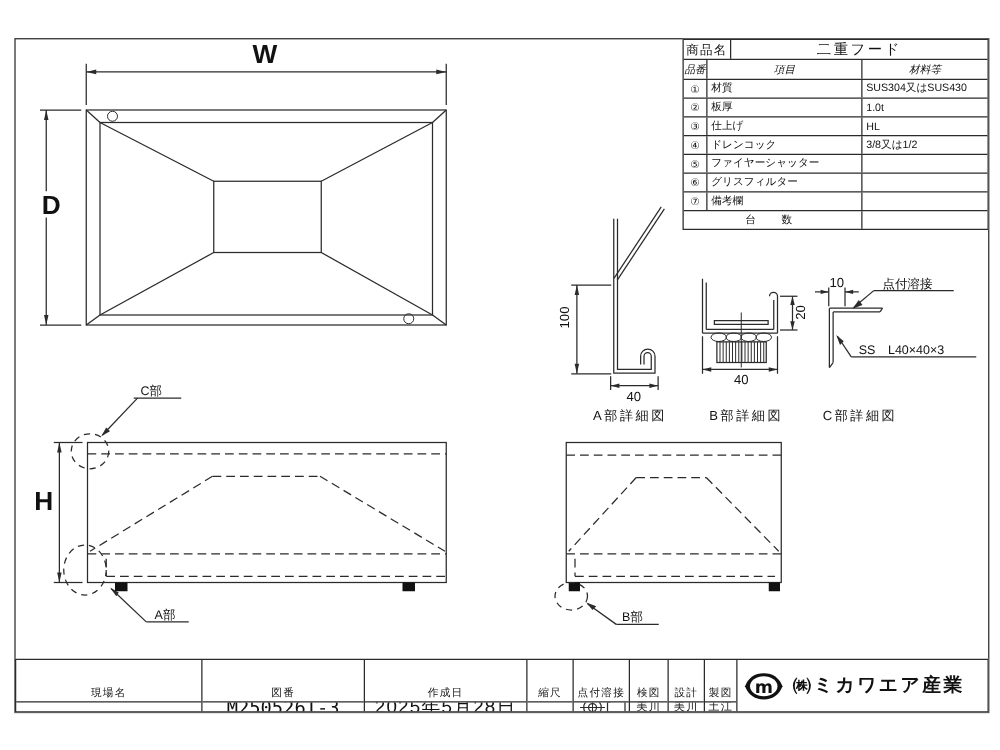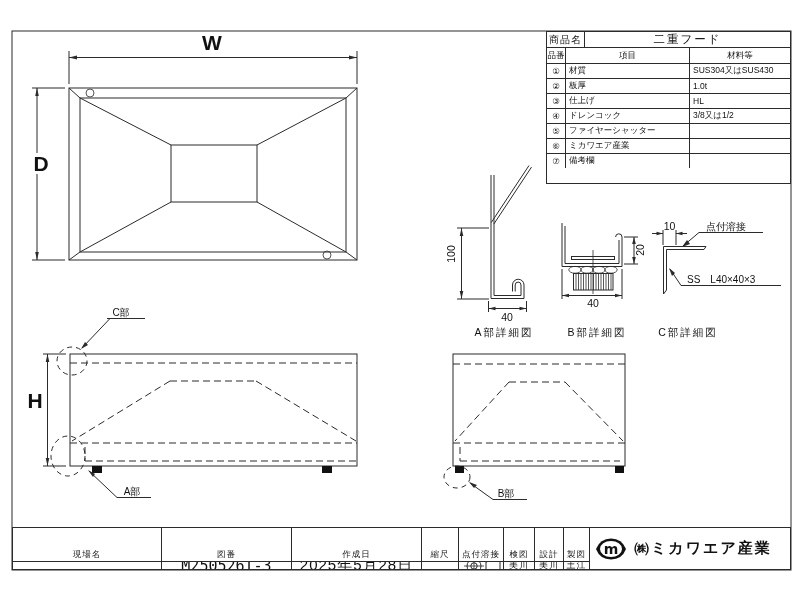--- a/index.html
+++ b/index.html
@@ -21,21 +21,21 @@
   text.vtitle{font-size:10.5px;letter-spacing:2px;}
   
   .spec{position:absolute;left:546px;top:31px;width:245px;height:153px;border:1px solid #2b2b2b;
         box-sizing:border-box;font-size:8.5px;background:#fff;}
   .spec .row{display:flex;box-sizing:border-box;text-align:center;}
   .spec .row + .row{border-top:1px solid #2b2b2b;}
   .spec .cell{box-sizing:border-box;overflow:hidden;white-space:nowrap;display:flex;align-items:center;}
   .spec .br{border-right:1px solid #2b2b2b;}
   .spec .ctr{justify-content:center;}
   .r1{height:15px;}
-  .r2{height:16px;}
+  .r2{height:16px;font-style:italic;}
   .rr{height:15px;}
   .prodname{font-size:11.5px;letter-spacing:2px;}
   .prodlbl{font-size:10px;letter-spacing:1px;}
   .itm{padding-left:3px;}
   .mat{padding-left:3px;}
   
   .tblock{position:absolute;left:12px;top:527px;width:779px;height:43px;border:1px solid #2b2b2b;
           box-sizing:border-box;display:flex;background:#fff;font-size:8.5px;}
   .tb-col{box-sizing:border-box;display:flex;flex-direction:column;}
   .tb-col + .tb-col{border-left:1px solid #2b2b2b;}
@@ -254,27 +254,31 @@
       <div class="cell br itm" style="width:124px">ドレンコック</div>
       <div class="cell mat" style="flex:1">3/8又は1/2</div>
     </div>
     <div class="row rr">
       <div class="cell br ctr" style="width:19px">⑤</div>
       <div class="cell br itm" style="width:124px">ファイヤーシャッター</div>
       <div class="cell mat" style="flex:1"></div>
     </div>
     <div class="row rr">
       <div class="cell br ctr" style="width:19px">⑥</div>
-      <div class="cell br itm" style="width:124px">ミカワエア産業</div>
+      <div class="cell br itm" style="width:124px">グリスフィルター</div>
       <div class="cell mat" style="flex:1"></div>
     </div>
     <div class="row rr">
       <div class="cell br ctr" style="width:19px">⑦</div>
       <div class="cell br itm" style="width:124px">備考欄</div>
       <div class="cell mat" style="flex:1"></div>
+    </div>
+    <div class="row rr">
+      <div class="cell br ctr" style="width:143px;letter-spacing:6px">台　数</div>
+      <div class="cell" style="flex:1"></div>
     </div>
   </div>
 
   <div class="tblock">
     <div class="tb-col" style="width:148px">
       <div class="tb-h">現場名</div>
       <div class="tb-v"></div>
     </div>
     <div class="tb-col" style="width:130px">
       <div class="tb-h">図番</div>

